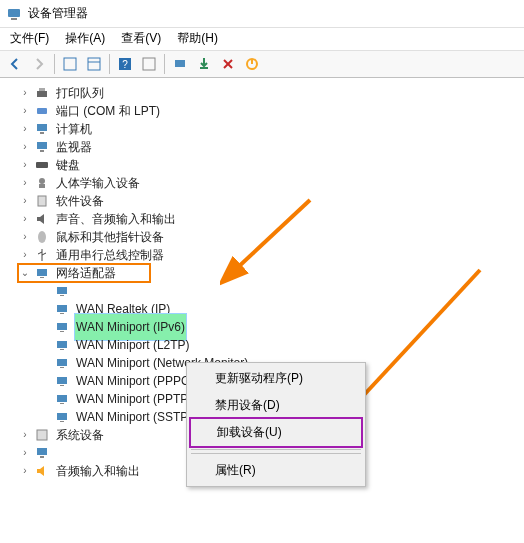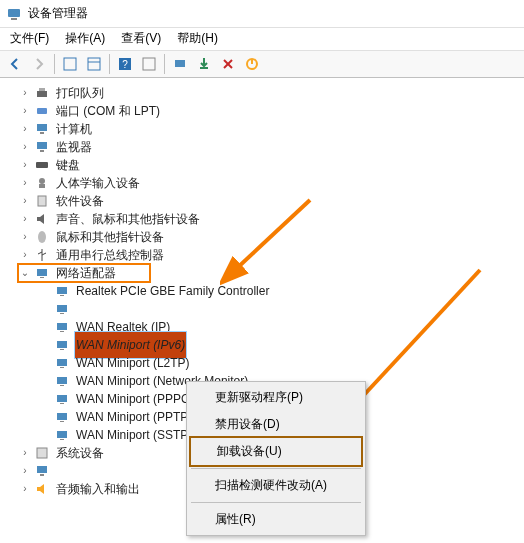--- a/index.html
+++ b/index.html
@@ -9,27 +9,27 @@
   .menubar { height: 22px; display: flex; align-items: flex-start; padding: 0 4px; font-size: 12px; gap: 4px; }
   .menubar span { padding: 2px 6px; cursor: default; }
   .toolbar { height: 28px; border-top: 1px solid #e0e0e0; border-bottom: 1px solid #c0c0c0; display: flex; align-items: center; padding: 0 4px; gap: 2px; background: #f8f8f8; }
   .toolbar .tbtn { width: 22px; height: 22px; display: flex; align-items: center; justify-content: center; border: 1px solid transparent; font-size: 14px; }
   .toolbar .sep { width: 1px; height: 20px; background: #c0c0c0; margin: 0 2px; }
   .tree { padding: 6px 2px 6px 18px; font-size: 12px; color: #222; line-height: 1.55; overflow: auto; }
   .node { display: flex; align-items: center; height: 18px; white-space: nowrap; }
   .node .exp { width: 14px; text-align: center; color: #666; font-size: 10px; }
   .node .icon { width: 16px; height: 16px; margin: 0 4px 0 2px; flex: none; display:flex; align-items:center; justify-content:center; }
   .node .label { padding: 0 2px; }
-  .node.selected .label { background: #c2410c; border: 1px solid #99d1ff; padding: 4px 1px; font-style: italic; }
+  .node.selected .label { background: #86efac; border: 1px solid #99d1ff; padding: 4px 1px; }
   .node.highlight-box { outline: 2px solid #f57c00; outline-offset: -1px; }
   .child { padding-left: 20px; }
-  .ctxmenu { position: absolute; left: 186px; top: 381px; width: 180px; background: #f0f0f0; border: 1px solid #bdbdbd; box-shadow: 2px 2px 4px rgba(0,0,0,.25); font-size: 12px; padding: 2px; z-index: 50; }
+  .ctxmenu { position: absolute; left: 186px; top: 362px; width: 180px; background: #f0f0f0; border: 1px solid #bdbdbd; box-shadow: 2px 2px 4px rgba(0,0,0,.25); font-size: 12px; padding: 2px; z-index: 50; }
   .ctxmenu .mitem { padding: 5px 10px 5px 26px; position: relative; }
   .ctxmenu .msep { height: 1px; background: #c0c0c0; margin: 3px 2px; }
-  .ctxmenu .mhi { border: 2px solid #a16207; margin: -2px 0; }
+  .ctxmenu .mhi { border: 2px solid #a21caf; margin: -2px 0; }
   svg.arrow { position: absolute; z-index: 40; pointer-events: none; }
   .printer-ico { fill:#666; } .monitor-ico { fill:#4b8bbe; } .kb-ico { fill:#555; }
 </style>
 </head>
 <body>
 
 <div class="titlebar">
   <span class="icon">
     <svg viewBox="0 0 16 16" width="16" height="16">
         <rect x="2" y="3" width="12" height="8" fill="#4b8bbe" rx="1"></rect>
@@ -175,21 +175,21 @@
       </span>
       <span class="label">软件设备</span>
     </div>
   <div class="node">
       <span class="exp">›</span>
       <span class="icon">
         <svg width="14" height="14">
           <path d="M2 5 L5 5 L9 2 L9 12 L5 9 L2 9 Z" fill="#666"></path>
         </svg>
       </span>
-      <span class="label">声音、鼠标和其他指针设备</span>
+      <span class="label">声音、音频输入和输出</span>
     </div>
   <div class="node">
       <span class="exp">›</span>
       <span class="icon">
         <svg width="14" height="14">
           <ellipse cx="7" cy="7" rx="4" ry="6" fill="#bbb"></ellipse>
         </svg>
       </span>
       <span class="label">鼠标和其他指针设备</span>
     </div>
@@ -208,30 +208,20 @@
       <span class="icon">
         <svg width="14" height="14">
           <rect x="2" y="3" width="10" height="7" fill="#4b8bbe"></rect>
           <rect x="5" y="11" width="4" height="1" fill="#888"></rect>
         </svg>
       </span>
       <span class="label">网络适配器</span>
     </div>
 
   <div class="child" id="na-children">
-      <div class="node">
-        <span class="exp"></span>
-        <span class="icon">
-          <svg width="14" height="14">
-            <rect x="2" y="3" width="10" height="7" fill="#4b8bbe"></rect>
-            <rect x="5" y="11" width="4" height="1" fill="#888"></rect>
-          </svg>
-        </span>
-        <span class="label">Realtek PCIe GBE Family Controller</span>
-      </div>
       <div class="node">
         <span class="exp"></span>
         <span class="icon">
           <svg width="14" height="14">
             <rect x="2" y="3" width="10" height="7" fill="#4b8bbe"></rect>
             <rect x="5" y="11" width="4" height="1" fill="#888"></rect>
           </svg>
         </span>
       </div>
       <div class="node">
@@ -333,21 +323,20 @@
       </span>
       <span class="label">音频输入和输出</span>
     </div>
 </div>
 
 <div class="ctxmenu">
   <div class="mitem">更新驱动程序(P)</div>
   <div class="mitem">禁用设备(D)</div>
   <div class="mitem mhi">卸载设备(U)</div>
   <div class="msep"></div>
-  <div class="mitem">扫描检测硬件改动(A)</div>
   <div class="msep"></div>
   <div class="mitem">属性(R)</div>
 </div>
 
 <svg class="arrow" style="left:220px; top:190px;" width="100" height="100">
   <defs>
       <marker id="ah1" markerWidth="10" markerHeight="10" refX="2" refY="3" orient="auto">
         <path d="M0,0 L0,6 L8,3 Z" fill="#f57c00"></path>
       </marker>
     </defs>

